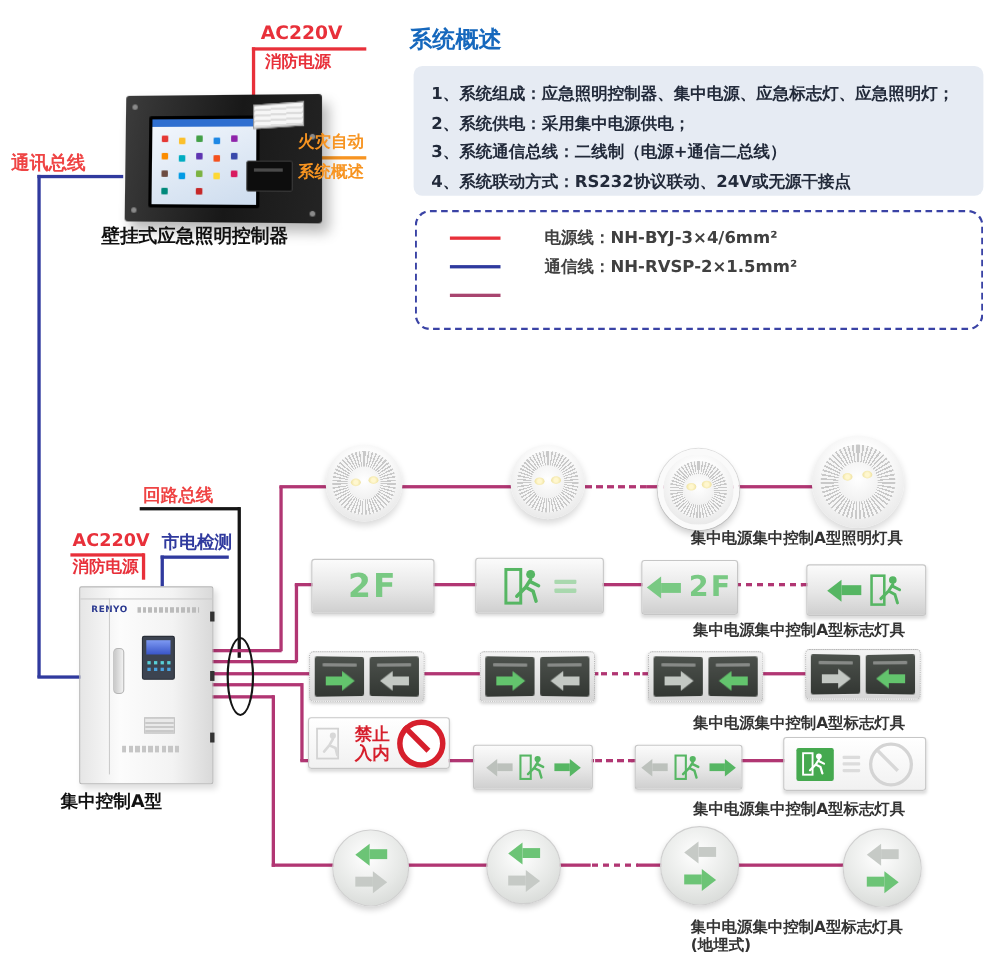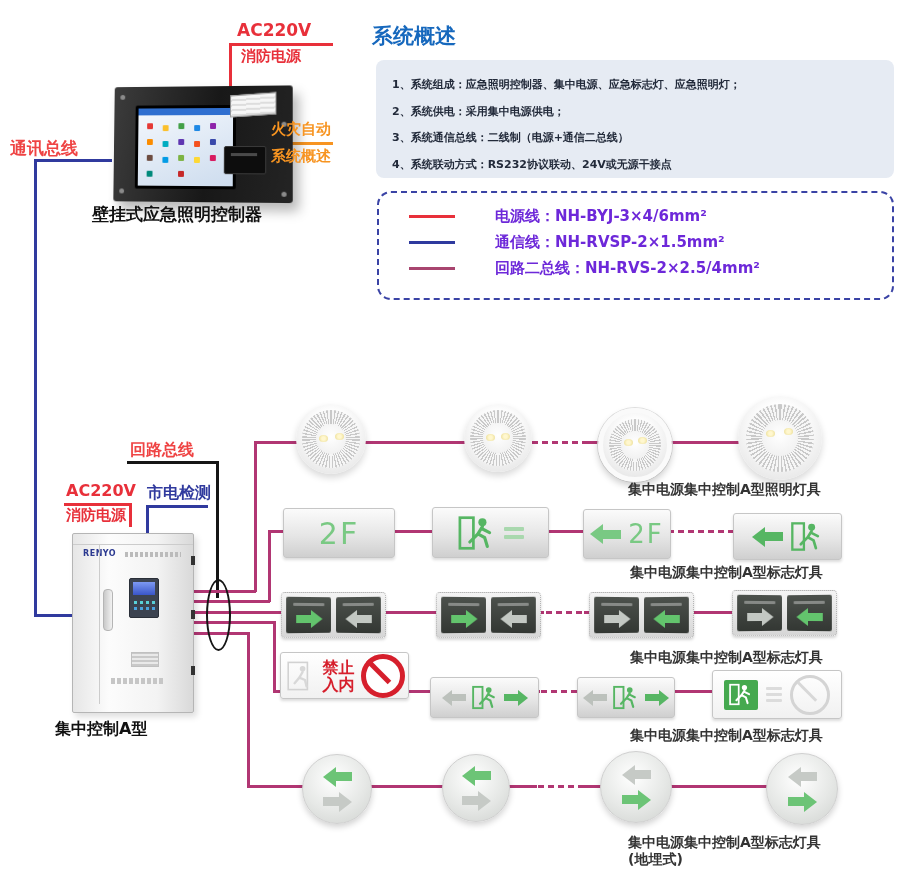--- a/index.html
+++ b/index.html
@@ -18,28 +18,28 @@
   
   .tag{position:absolute;font-weight:700;z-index:6;white-space:nowrap;}
   .lred{color:#e8303a;} .lblue{color:#303a9e;} .lorange{color:#f79421;} .lblack{color:#ef4444;}
   .devlabel{position:absolute;font-weight:700;color:#111;text-align:left;z-index:6;}
   .rowlabel{position:absolute;font-size:14px;font-weight:700;color:#333;z-index:6;white-space:nowrap;}
 
   
   .ptitle{position:absolute;left:372px;top:22px;font-size:21px;font-weight:700;color:#1668bd;z-index:6;}
   .obox{position:absolute;left:376px;top:60px;width:518px;height:118px;background:#e6ebf3;
         border-radius:8px;z-index:5;padding:0;}
-  .obox .oline{margin:0 0 0 16px;font-size:11px;font-weight:600;color:#222a3a;line-height:26.5px;}
+  .obox .oline{margin:0 0 0 16px;font-size:15px;font-weight:600;color:#222a3a;line-height:26.5px;}
   .obox .oline:first-child{margin-top:12px;}
   .lbox{position:absolute;left:377px;top:191px;width:513px;height:95px;background:#fff;
         border:2px dashed #3a43a5;border-radius:14px;z-index:5;padding-top:10px;}
   .lgrow{display:flex;align-items:center;height:26px;padding-left:30px;}
   .lgline{width:46px;height:3px;margin-right:40px;}
   .lg0{background:#e8303a;} .lg1{background:#2f3a9e;} .lg2{background:#a8456f;}
-  .lgtext{font-size:15px;font-weight:600;color:#6d28d9;}
+  .lgtext{font-size:15px;font-weight:600;color:#404040;}
 
   
   .ctrl{position:absolute;left:112px;top:86px;width:180px;height:116px;z-index:5;
         background:linear-gradient(100deg,#3c3c3c,#181818 55%,#242424);border-radius:3px;
         transform:perspective(700px) rotateY(-7deg) rotateX(3deg);
         box-shadow:6px 8px 12px rgba(0,0,0,.28);}
   .ctrl .scr{position:absolute;left:22px;top:19px;width:96px;height:78px;border:3px solid #000;
         border-radius:2px;background:linear-gradient(160deg,#f4f8fd,#cddcee);}
   .ctrl .scr::before{content:"";position:absolute;left:0;top:0;width:100%;height:7px;background:#2f6fd0;}
   .ctrl .icons{position:absolute;left:9px;top:15px;width:6px;height:6px;border-radius:1px;background:#e53935;
@@ -90,21 +90,21 @@
   .clight .led{position:absolute;width:9px;height:7px;border-radius:50%;z-index:2;
        background:radial-gradient(circle,#fff8d0 30%,#e9d young);}
   .clight .led{background:radial-gradient(circle,#fff7cf 30%,#e8d98a);}
   .clight.recessed{border:5px solid #fafafa;box-shadow:0 4px 7px rgba(0,0,0,.2),0 0 0 1px #e2e2e2;}
 
   
   .sign{position:absolute;z-index:5;border-radius:3px;border:1px solid #c6c6c6;
        background:linear-gradient(180deg,#fbfbfb,#e6e6e6 55%,#cfcfcf);
        box-shadow:0 2px 3px rgba(0,0,0,.14);display:flex;align-items:center;justify-content:center;gap:7px;}
   .sign.white{background:linear-gradient(180deg,#ffffff,#f1f1f1);}
-  .fl2f{font-size:30px;font-weight:400;color:#79c983;letter-spacing:2px;text-align:right;}
+  .fl2f{font-size:30px;font-weight:700;color:#79c983;letter-spacing:2px;text-align:right;}
   .fl2f.sm{font-size:26px;}
   .gtextbars{display:flex;flex-direction:column;gap:4px;}
   .gtextbars i{display:block;width:20px;height:4px;background:#a9d8ae;border-radius:1px;}
 
   
   .ar{display:inline-flex;align-items:center;color:#56b663;}
   .ar.gray{color:#bcc1bc;}
   .ar i{display:block;}
   .ar .s{width:var(--w,16px);height:var(--h,8px);background:currentColor;}
   .ar.left .h{width:0;height:0;border-top:var(--hh,9px) solid transparent;
@@ -250,21 +250,20 @@
     <div class="lgrow">
       <i class="lgline lg0"></i>
       <span class="lgtext">电源线：NH-BYJ-3×4/6mm²</span>
     </div>
     <div class="lgrow">
       <i class="lgline lg1"></i>
       <span class="lgtext">通信线：NH-RVSP-2×1.5mm²</span>
     </div>
     <div class="lgrow">
       <i class="lgline lg2"></i>
-      <span class="lgtext">回路二总线：NH-RVS-2×2.5/4mm²</span>
     </div>
   </div>
 
   <div class="clight" style="left:296px;top:404px;width:70px;height:70px;">
     <div class="ring"></div>
     <i class="led" style="left:33%;top:44%;"></i>
     <i class="led" style="left:55%;top:42%;"></i>
   </div>
   <div class="clight" style="left:464px;top:404px;width:68px;height:68px;">
     <div class="ring"></div>

